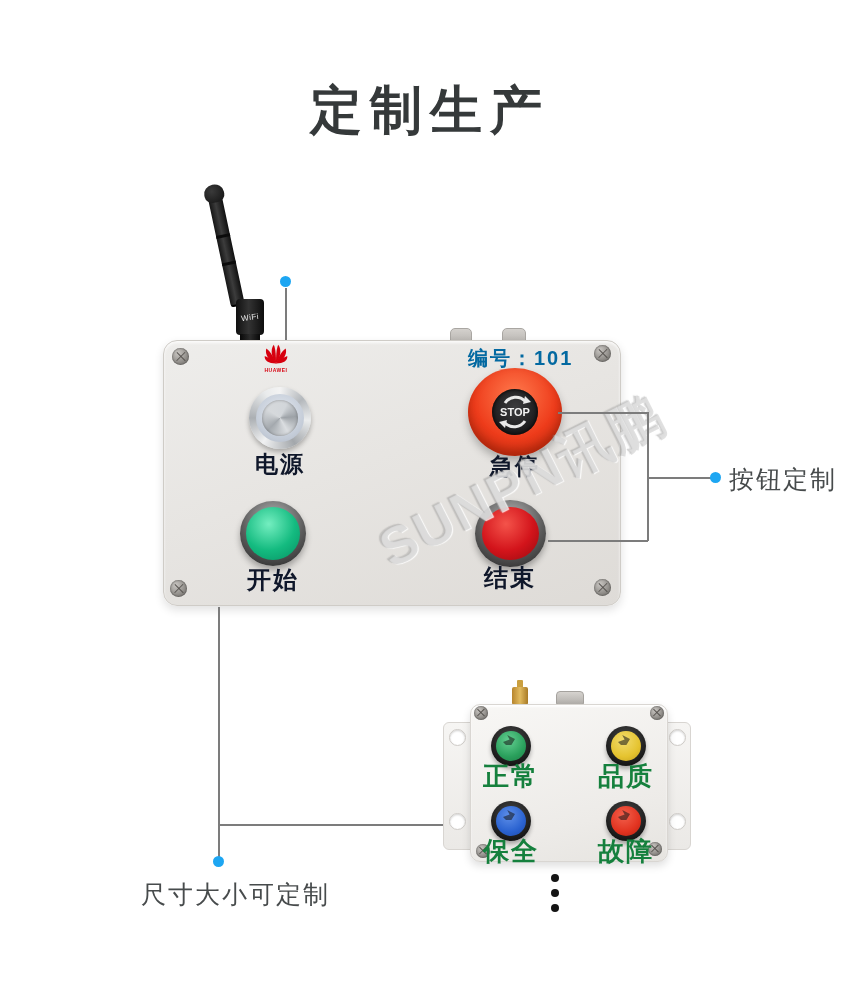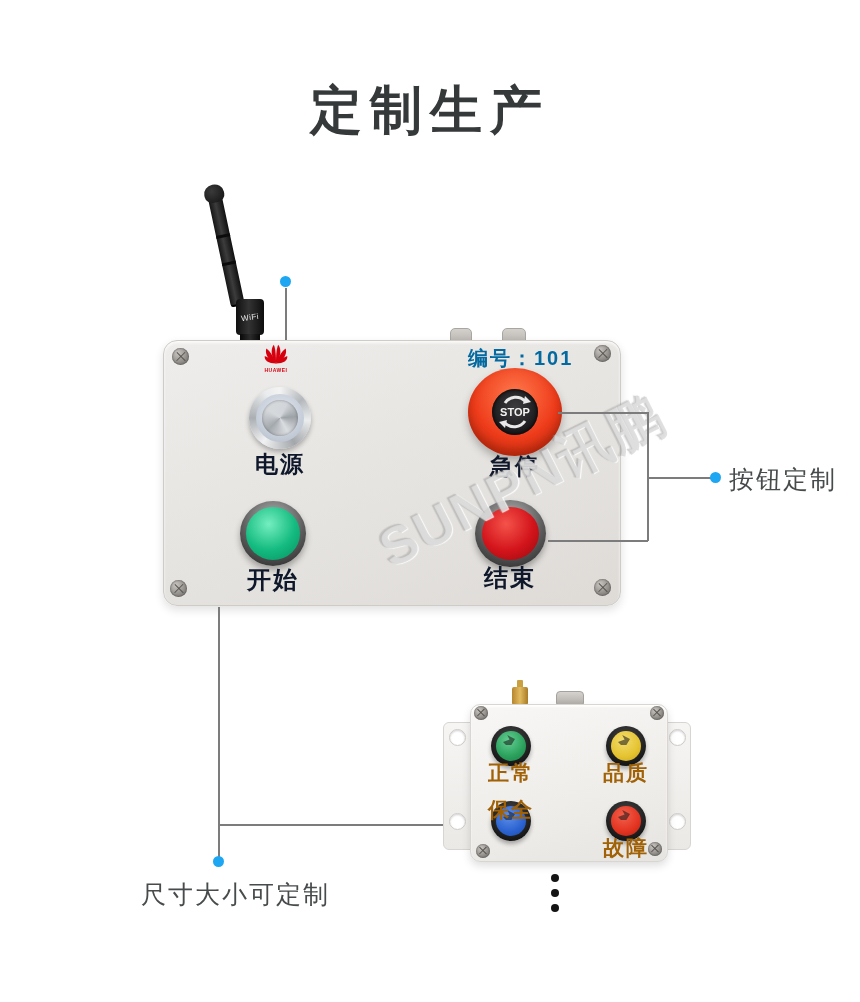--- a/index.html
+++ b/index.html
@@ -112,21 +112,21 @@
   .sbtn { position:absolute; width:40px; height:40px; border-radius:50%;
           background:radial-gradient(circle at 50% 35%, #4a4a4a, #161616 75%);
           box-shadow:0 3px 4px rgba(0,0,0,.3); }
   .sbtn .cap { position:absolute; inset:5px; border-radius:50%; }
   .sbtn .glyph { position:absolute; left:12px; top:9px; width:12px; height:10px;
           background:rgba(20,20,20,.55); clip-path:polygon(0 70%,55% 45%,35% 0,100% 40%,70% 100%,25% 100%); }
   .cap.c-green  { background:radial-gradient(circle at 42% 32%, #64cf92, #2aa05c 60%, #1d7c45); }
   .cap.c-yellow { background:radial-gradient(circle at 42% 32%, #f2dc6e, #e5c32f 60%, #c29f1d); }
   .cap.c-blue   { background:radial-gradient(circle at 42% 32%, #5e8fe8, #2a62d0 60%, #1c48a4); }
   .cap.c-red    { background:radial-gradient(circle at 42% 32%, #f2604c, #e23320 60%, #b22213); }
-  .sbtn-label { position:absolute; font-size:21px; font-weight:bold; color:#a16207; text-align:center;
+  .sbtn-label { position:absolute; font-size:26px; font-weight:bold; color:#15803d; text-align:center;
                 letter-spacing:2px; }
 
   .edot { position:absolute; width:8px; height:8px; border-radius:50%; background:#141414; }
 </style>
 </head>
 <body>
 
 <div class="page">
 
   <div class="title">定制生产</div>
@@ -235,21 +235,21 @@
   <div class="sbtn" style="left:606px; top:726px;">
     <div class="cap c-yellow"></div>
     <div class="glyph"></div>
   </div>
   <div class="sbtn-label" style="left:586px; top:759px; width:80px;">品质</div>
 
   <div class="sbtn" style="left:491px; top:801px;">
     <div class="cap c-blue"></div>
     <div class="glyph"></div>
   </div>
-  <div class="sbtn-label" style="left:471px; top:796px; width:80px;">保全</div>
+  <div class="sbtn-label" style="left:471px; top:834px; width:80px;">保全</div>
 
   <div class="sbtn" style="left:606px; top:801px;">
     <div class="cap c-red"></div>
     <div class="glyph"></div>
   </div>
   <div class="sbtn-label" style="left:586px; top:834px; width:80px;">故障</div>
 
   <div class="edot" style="left:551px; top:874px;"></div>
   <div class="edot" style="left:551px; top:889px;"></div>
   <div class="edot" style="left:551px; top:904px;"></div>

